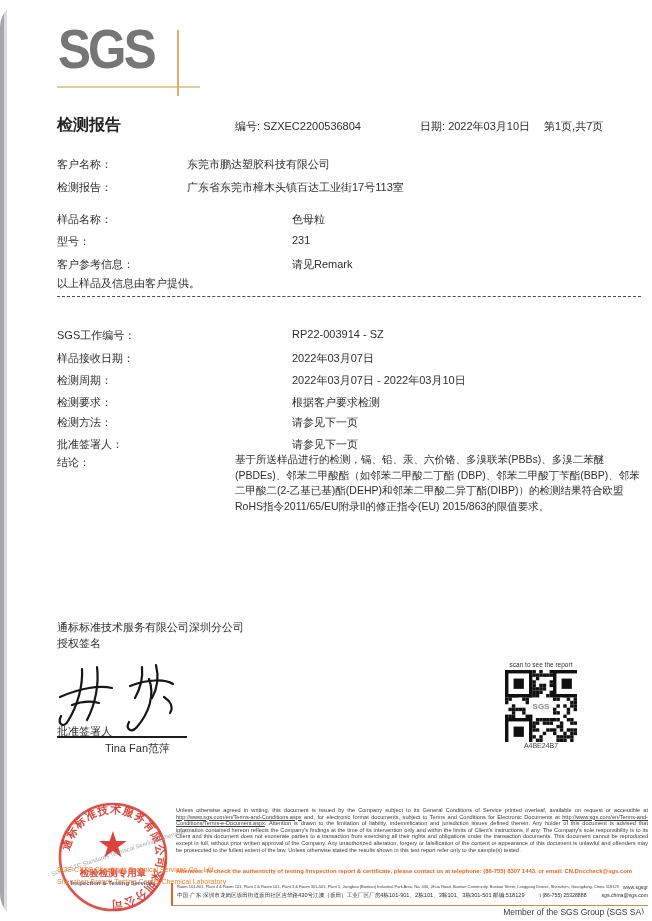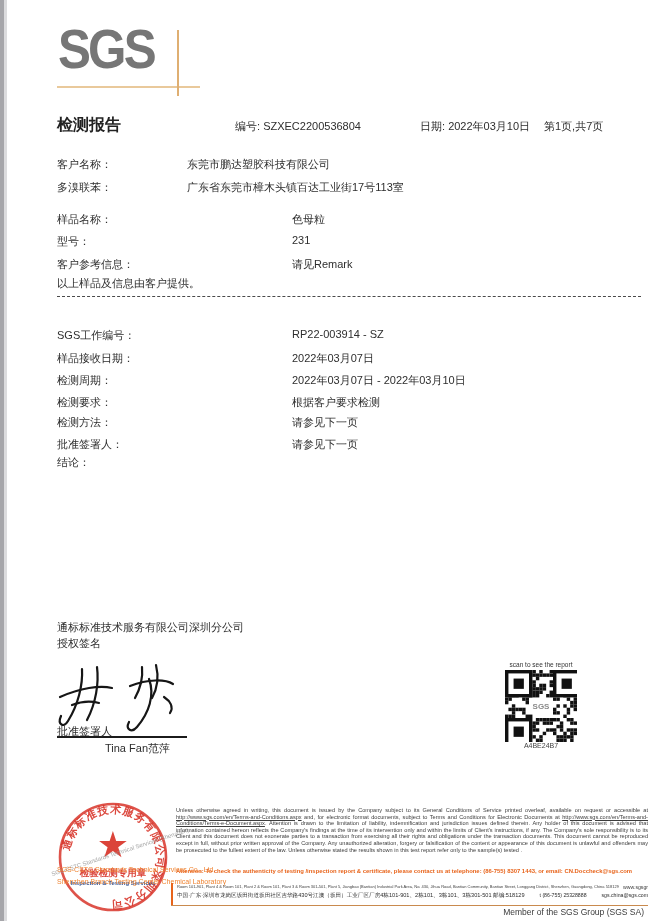--- a/index.html
+++ b/index.html
@@ -1,18 +1,18 @@
 <!DOCTYPE html>
 <html><head>
 <meta charset="utf-8">
 <style>
   * { margin:0; padding:0; box-sizing:border-box; }
   html,body { background:#ffffff; }
   body { font-family:"Liberation Sans","DejaVu Sans",sans-serif; color:#2e2e2e; }
-  .page { position:relative; width:652px; height:921px; background:#fff; overflow:hidden; }
+  .page { position:relative; width:652px; height:921px; background:#fff; overflow:hidden;border-radius:27px; }
   .scan-edge { position:absolute; left:0; top:0; width:4px; height:100%; background:#a6a6aa; }
   .scan-edge2 { position:absolute; left:4px; top:0; width:3px; height:100%; background:#dcdcde; }
 
   
   .logo { position:absolute; left:58px; top:22px; font-size:52px; font-weight:bold;
           color:#767676; letter-spacing:-3px; line-height:1; transform:scale(0.95,1.05); transform-origin:left top; }
   .crop-h { position:absolute; left:57px; top:86px; width:143px; height:2px; background:#e9c99b; }
   .crop-v { position:absolute; left:177px; top:30px; width:2px; height:66px; background:#dfaf72; }
 
   
@@ -87,21 +87,21 @@
     <span>日期:</span>
     <span>2022年03月10日</span>
   </div>
   <div class="hfield h-page">第1页,共7页</div>
 
   <div class="row" style="top:157px;">
     <span class="lab">客户名称：</span>
     <span class="val-130">东莞市鹏达塑胶科技有限公司</span>
   </div>
   <div class="row" style="top:180px;">
-    <span class="lab">多溴联苯：</span>
+    <span class="lab">检测报告：</span>
     <span class="val-130">广东省东莞市樟木头镇百达工业街17号113室</span>
   </div>
   <div class="row" style="top:212px;">
     <span class="lab">样品名称：</span>
     <span class="val-235">色母粒</span>
   </div>
   <div class="row" style="top:234px;">
     <span class="lab">型号：</span>
     <span class="val-235">231</span>
   </div>
@@ -131,20 +131,21 @@
   </div>
   <div class="row" style="top:415px;">
     <span class="lab">检测方法：</span>
     <span class="val-235">请参见下一页</span>
   </div>
   <div class="row" style="top:437px;">
     <span class="lab">批准签署人：</span>
     <span class="val-235">请参见下一页</span>
   </div>
   <div class="row" style="top:455px;">结论：</div>
+  <div class="conclusion">基于所送样品进行的检测，镉、铅、汞、六价铬、多溴联苯(PBBs)、多溴二苯醚(PBDEs)、邻苯二甲酸酯（如邻苯二甲酸二丁酯 (DBP)、邻苯二甲酸丁苄酯(BBP)、邻苯二甲酸二(2-乙基已基)酯(DEHP)和邻苯二甲酸二异丁酯(DIBP)）的检测结果符合欧盟RoHS指令2011/65/EU附录II的修正指令(EU) 2015/863的限值要求。</div>
 
   <div class="sig-company">通标标准技术服务有限公司深圳分公司</div>
   <div class="sig-auth">授权签名</div>
   <svg class="signature" width="150" height="85" viewBox="0 0 150 85">
     <g fill="none" stroke="#161616" stroke-width="2.2" stroke-linecap="round">
       <path d="M8 42 C28 33 48 30 60 33"></path>
       <path d="M30 14 C31 30 26 50 16 66 C12 73 5 70 9 61"></path>
       <path d="M45 12 C47 28 44 48 35 65"></path>
       <path d="M20 50 C30 46 40 46 47 48"></path>
       <path d="M78 31 C96 24 113 24 121 29"></path>

